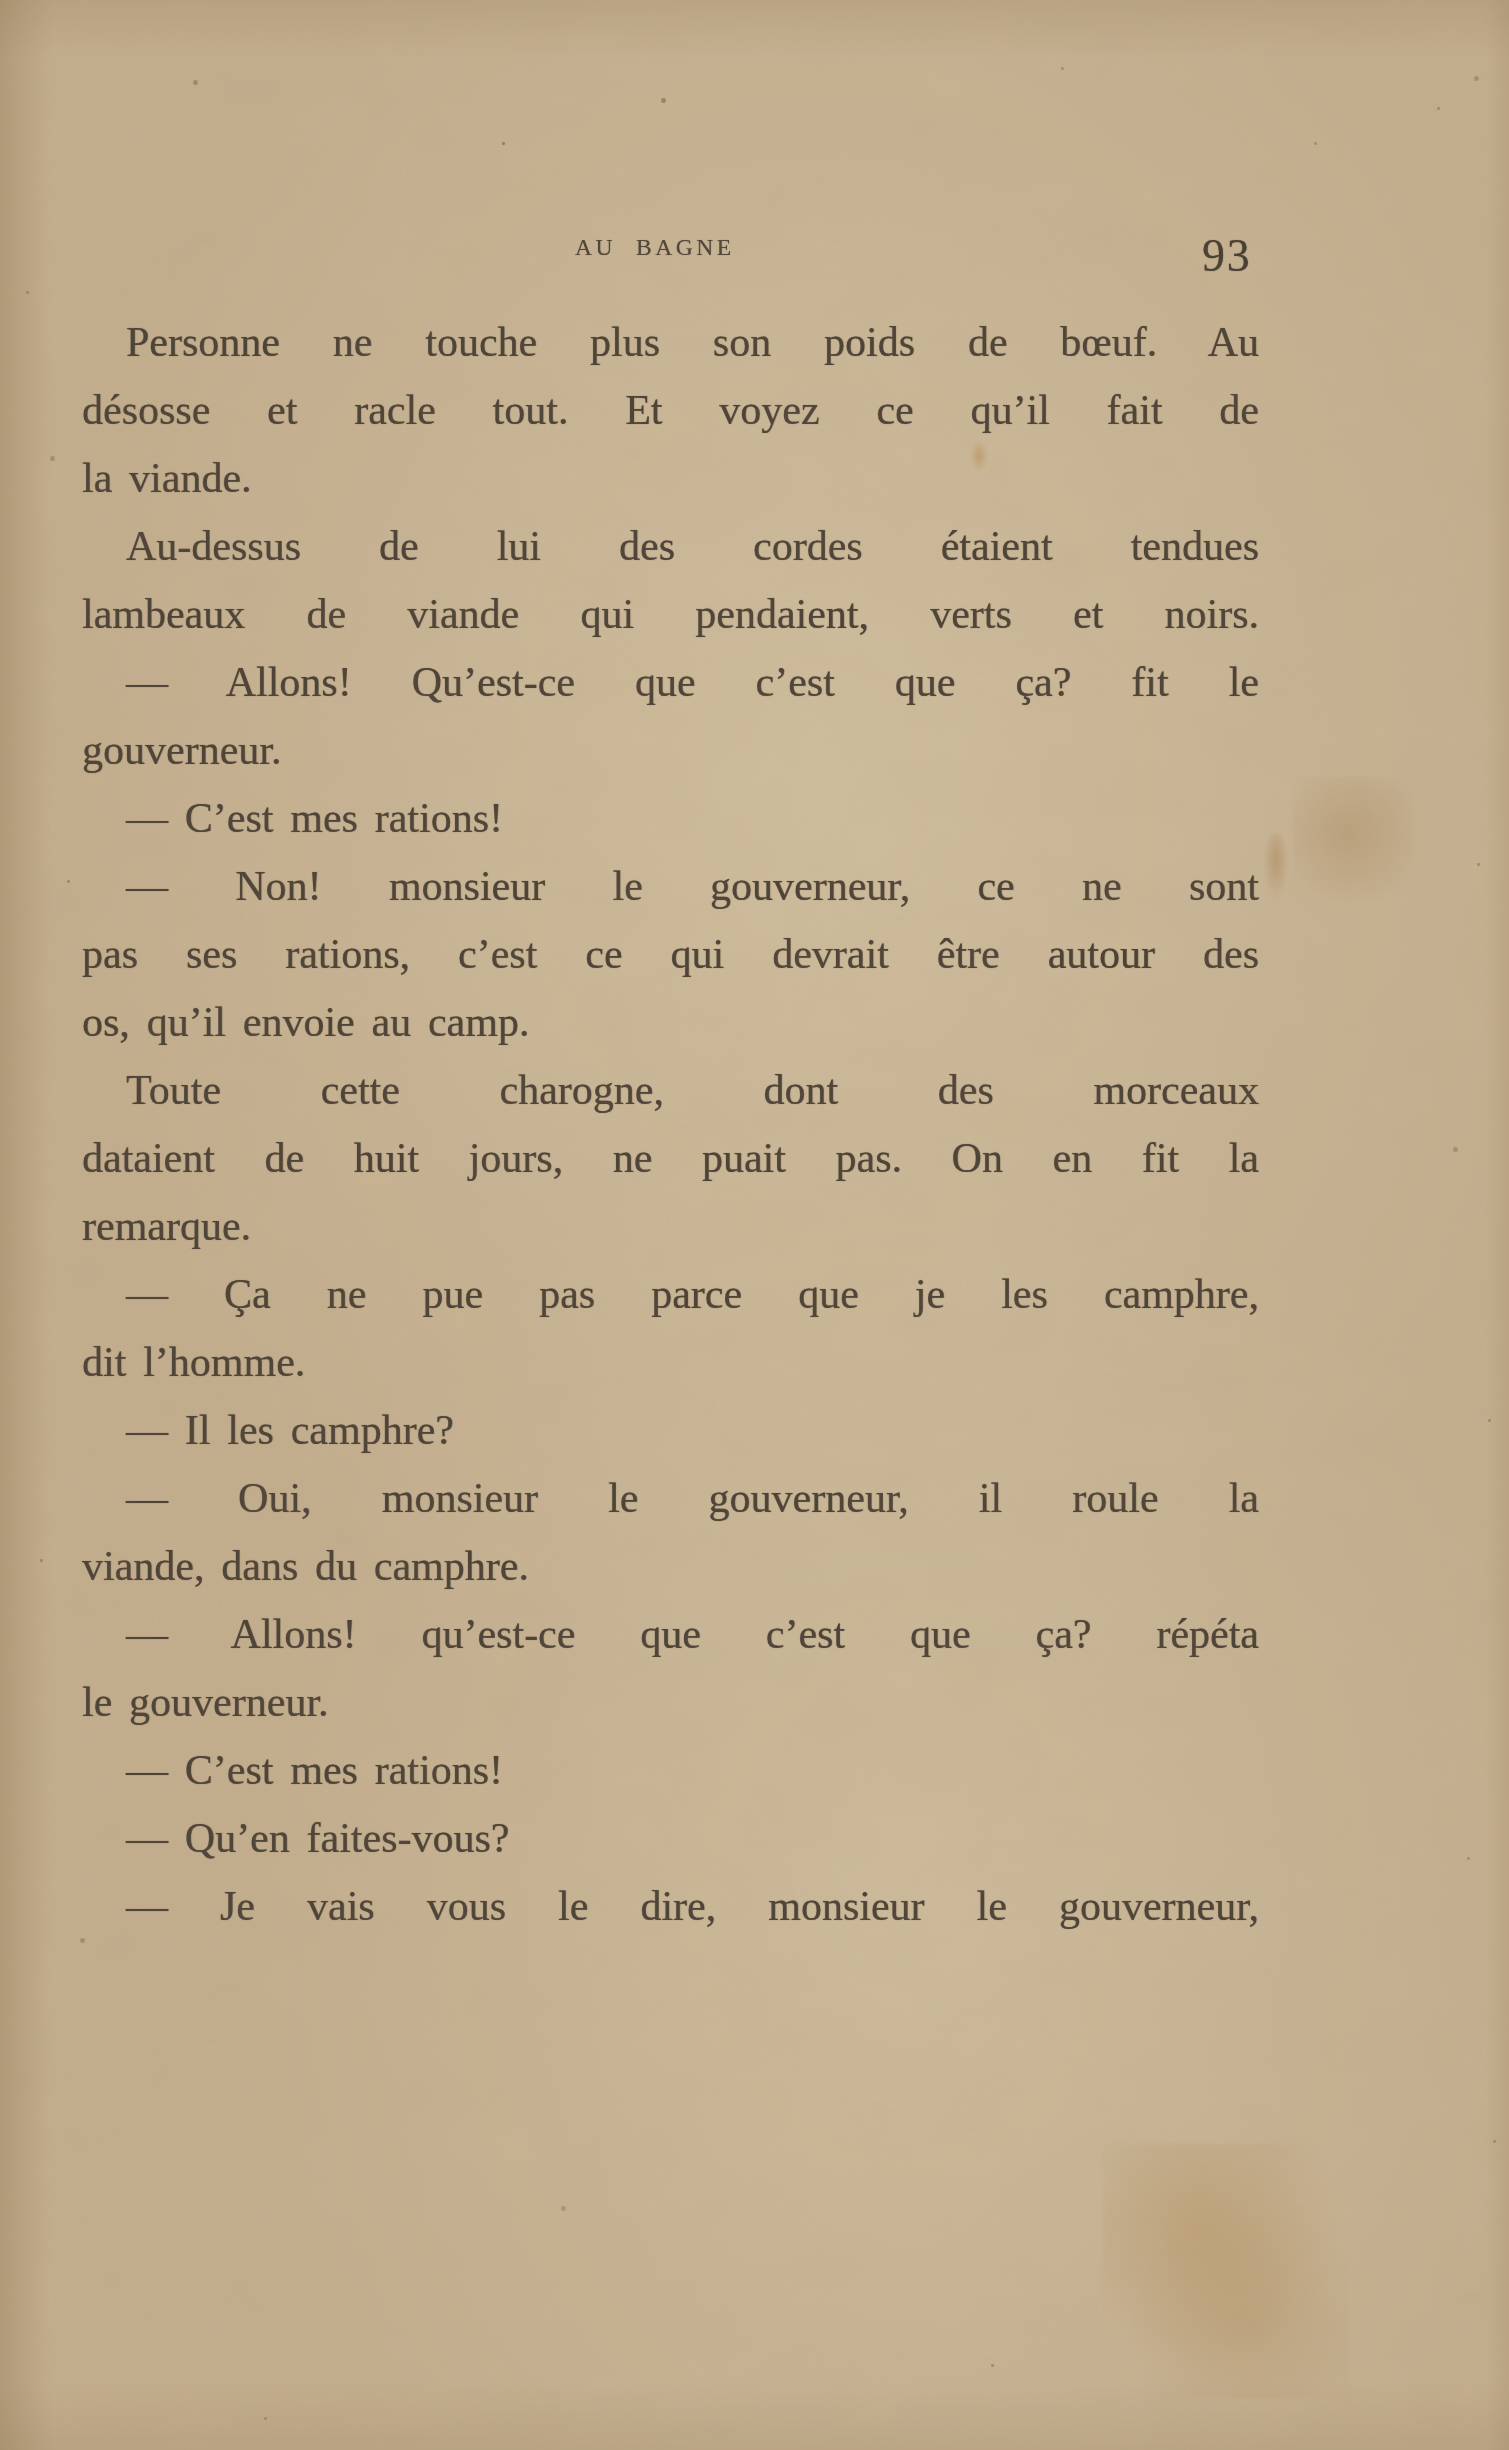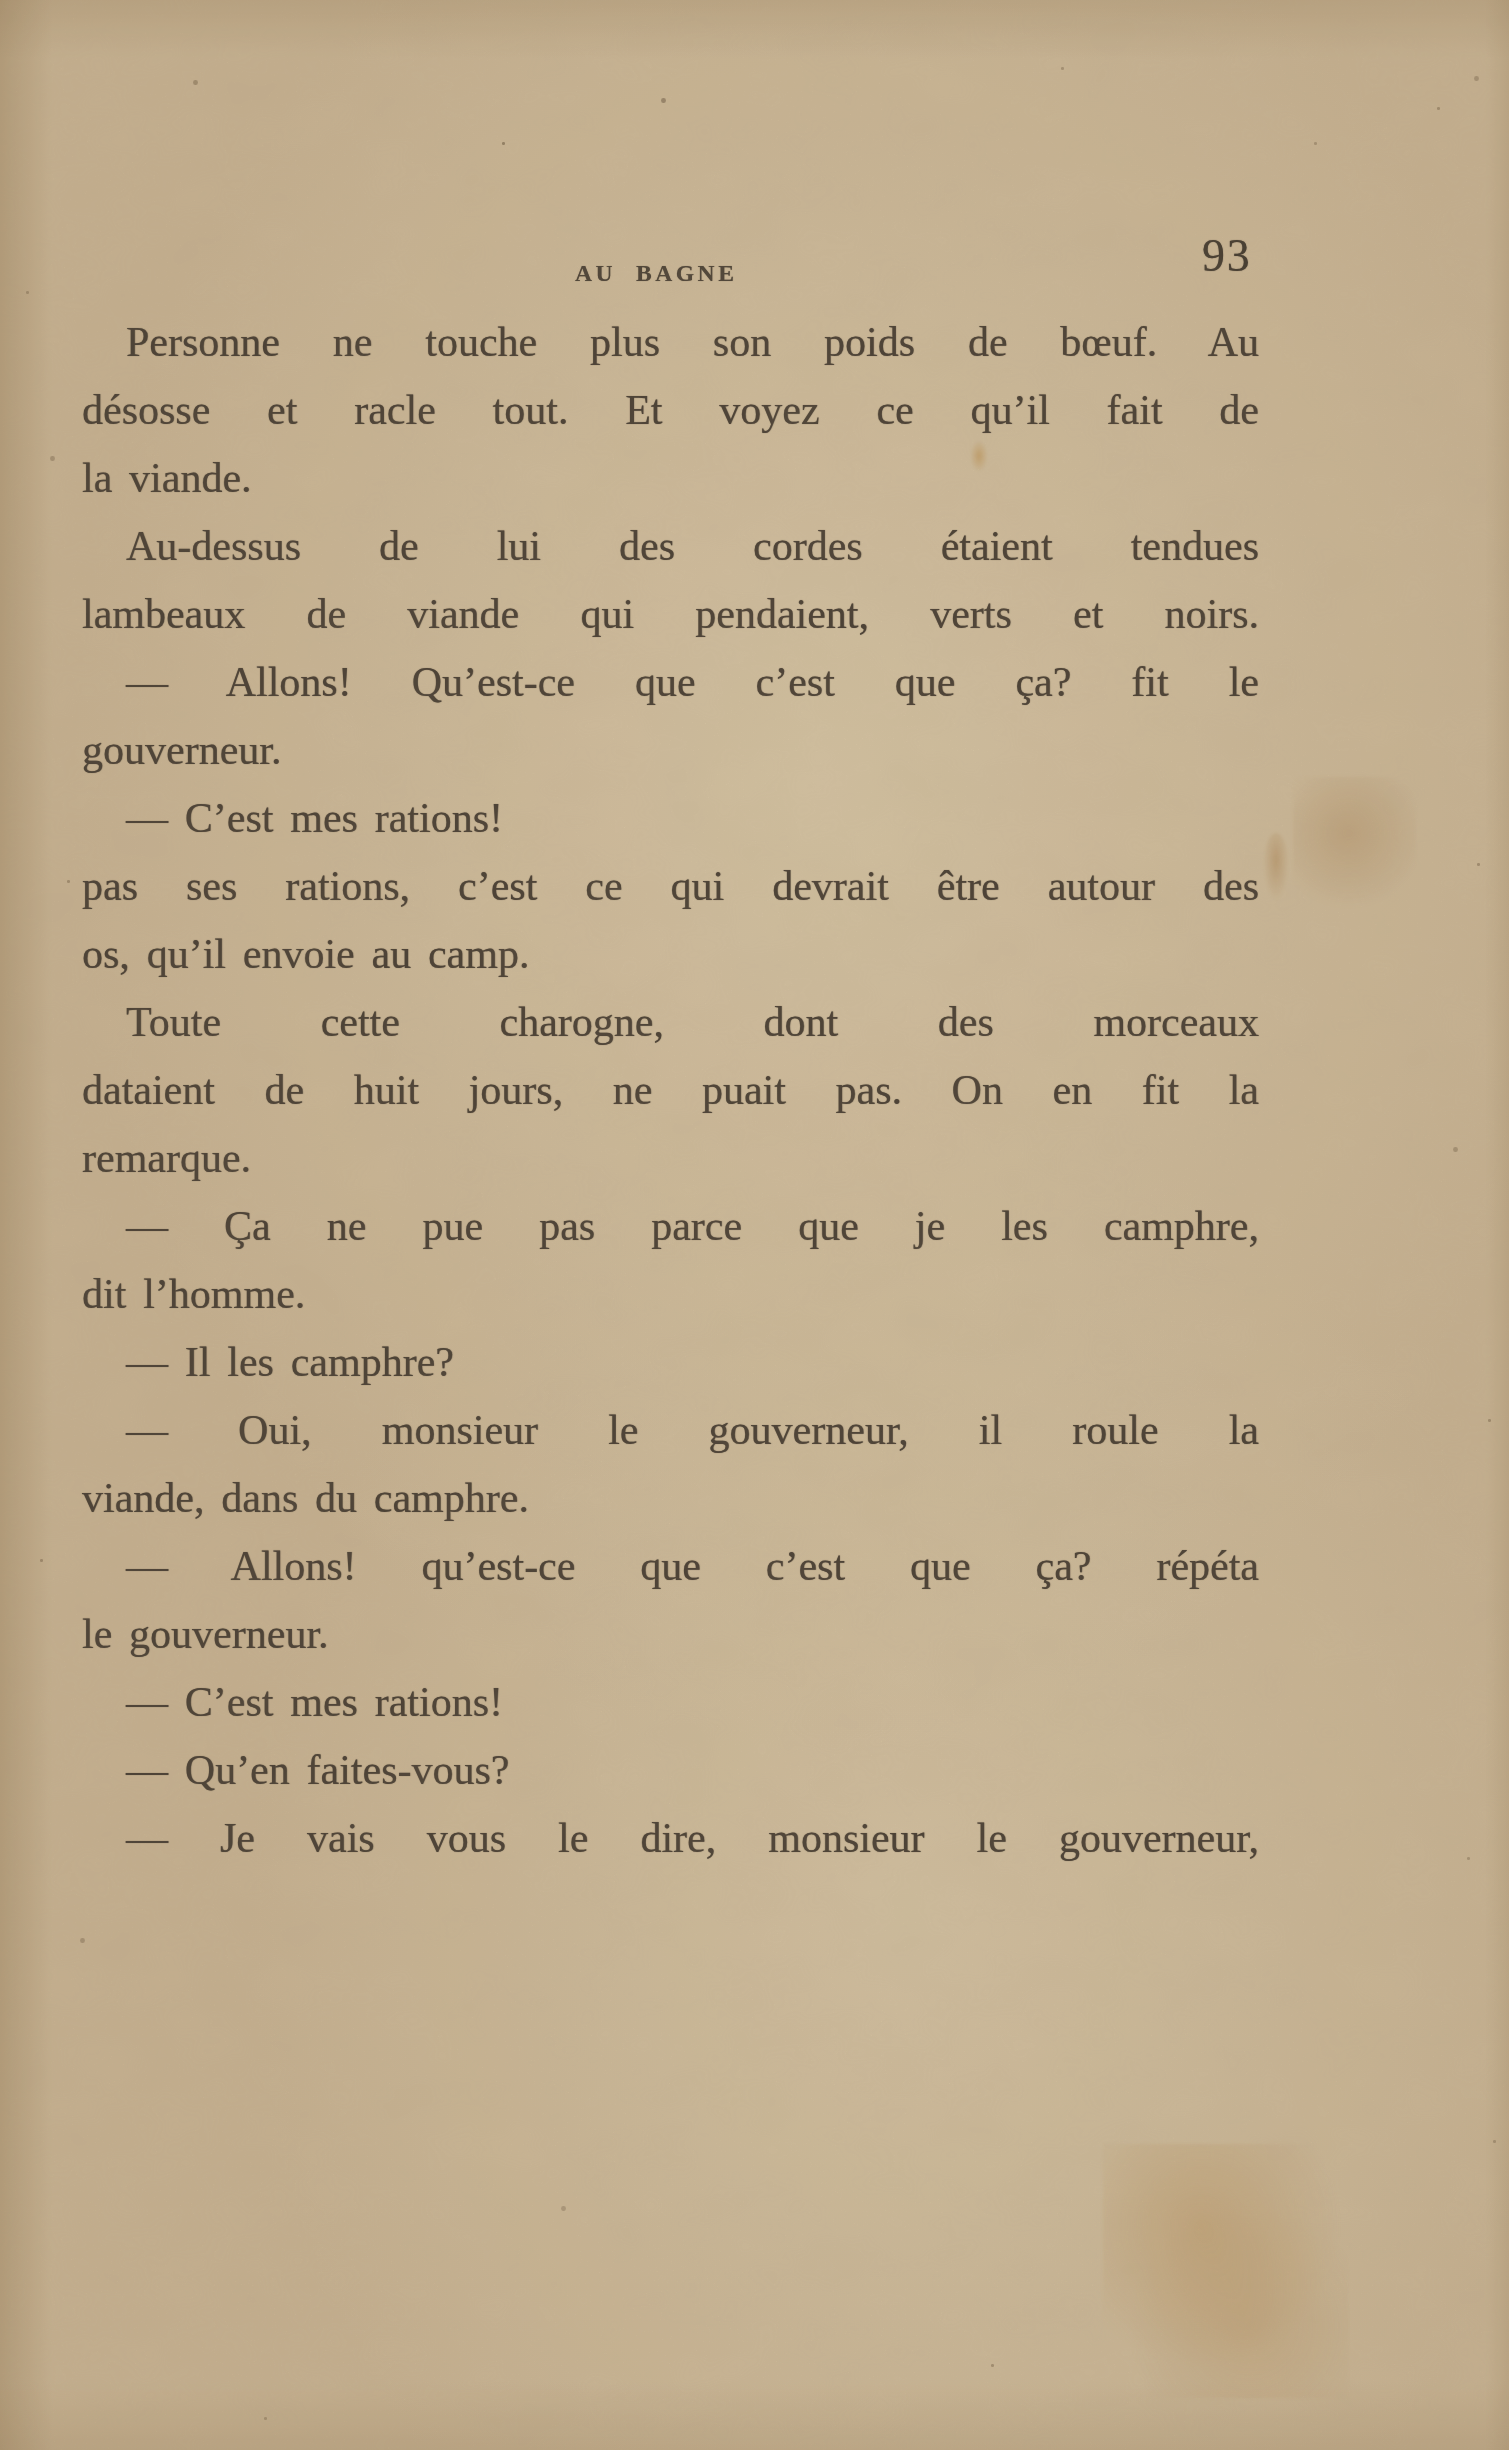--- a/index.html
+++ b/index.html
@@ -21,23 +21,23 @@
       linear-gradient(180deg, rgba(135,106,66,0.20) 0%, rgba(135,106,66,0) 2.4%),
       linear-gradient(0deg,   rgba(135,106,66,0.18) 0%, rgba(135,106,66,0) 2.8%),
       radial-gradient(ellipse 1225px 1575px at 55% 32%, #dccaa9 0%, rgba(220,202,169,0) 62%),
       radial-gradient(ellipse 1138px 1400px at 60% 78%, #d9c7a6 0%, rgba(217,199,166,0) 58%),
       #cdb795;
   }
   
   .running-title {
     position: absolute;
     left: 575px;
-    top: 260px;
+    top: 234px;
     font-size: 23.6px;
-    font-weight: bold;
+    font-weight: normal;
     letter-spacing: 3.5px;
     word-spacing: 10.5px;
     color: #3d342a;
     text-shadow: 0 0 0.9px rgba(61,52,42,0.7);
   }
   .page-number {
     position: absolute;
     left: 1202px;
     top: 229px;
     font-size: 46px;
@@ -126,20 +126,21 @@
 
   <div class="textblock">
     <div class="ln ind just">Personne ne touche plus son poids de bœuf. Au</div>
     <div class="ln just">désosse et racle tout. Et voyez ce qu’il fait de</div>
     <div class="ln">la viande.</div>
     <div class="ln ind just">Au-dessus de lui des cordes étaient tendues</div>
     <div class="ln just">lambeaux de viande qui pendaient, verts et noirs.</div>
     <div class="ln ind just">— Allons! Qu’est-ce que c’est que ça? fit le</div>
     <div class="ln">gouverneur.</div>
     <div class="ln ind">— C’est mes rations!</div>
+    <div class="ln ind just">— Non! monsieur le gouverneur, ce ne sont</div>
     <div class="ln just">pas ses rations, c’est ce qui devrait être autour des</div>
     <div class="ln">os, qu’il envoie au camp.</div>
     <div class="ln ind just">Toute cette charogne, dont des morceaux</div>
     <div class="ln just">dataient de huit jours, ne puait pas. On en fit la</div>
     <div class="ln">remarque.</div>
     <div class="ln ind just">— Ça ne pue pas parce que je les camphre,</div>
     <div class="ln">dit l’homme.</div>
     <div class="ln ind">— Il les camphre?</div>
     <div class="ln ind just">— Oui, monsieur le gouverneur, il roule la</div>
     <div class="ln">viande, dans du camphre.</div>

